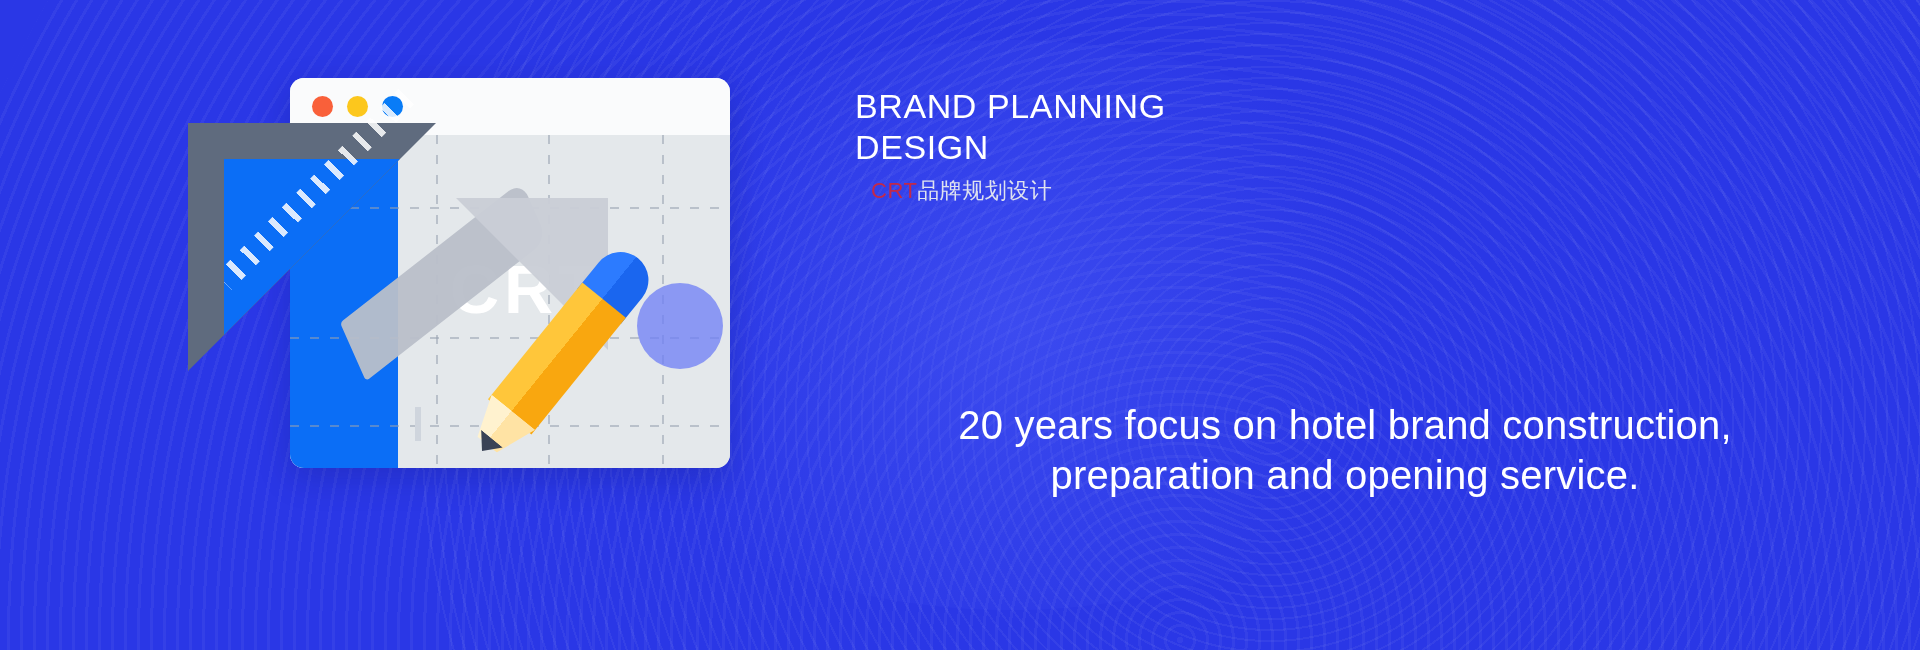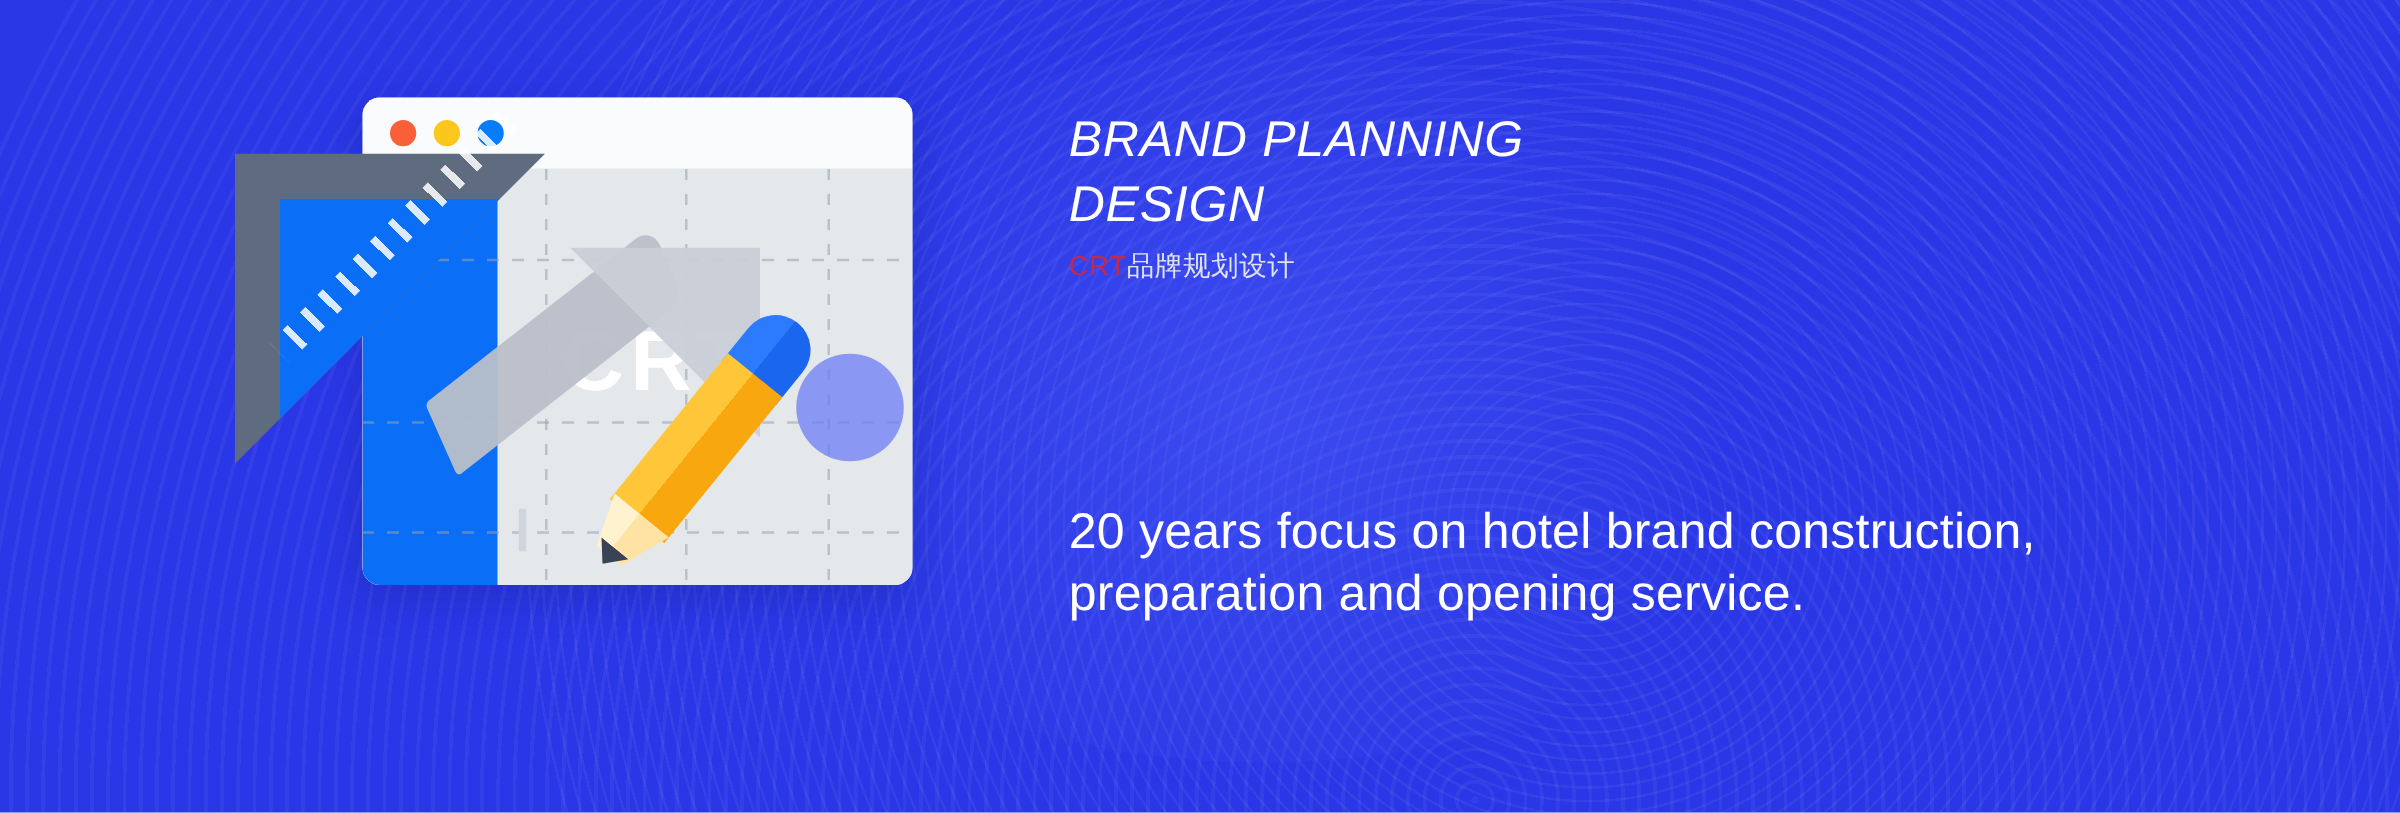--- a/index.html
+++ b/index.html
@@ -304,30 +304,29 @@
 
   
   .heading-block {
     position: absolute;
     left: 855px;
     top: 86px;
     width: 640px;
   }
   .heading-en {
     color: #ffffff;
-    font-size: 40px;
-    line-height: 52px;
+    font-size: 34px;
+    line-height: 41px;
     font-weight: 400;
     letter-spacing: 0.6px;
     margin: 0;
     white-space: pre-line;
-    font-style: italic;
   }
   .heading-cn {
-    margin: 10px 0 0 0;
+    margin: 10px 0 0 16px;
     font-size: 22px;
     line-height: 26px;
     letter-spacing: 0.5px;
     color: #dfe2ef;
     font-weight: 400;
   }
   .heading-cn .crt-red { color: #c2294a; }
 
   .tagline-block {
     position: absolute;
@@ -336,20 +335,21 @@
     width: 980px;
   }
   .tagline-en {
     margin: 0;
     color: #ffffff;
     font-size: 40px;
     line-height: 50px;
     font-weight: 400;
     letter-spacing: 0.2px;
     white-space: pre-line;
+    text-align: center;
   }
   .tagline-cn {
     margin: 12px 0 0 0;
     color: #ffffff;
     font-size: 43px;
     line-height: 54px;
     font-weight: 400;
     letter-spacing: 1px;
   }
 </style>

